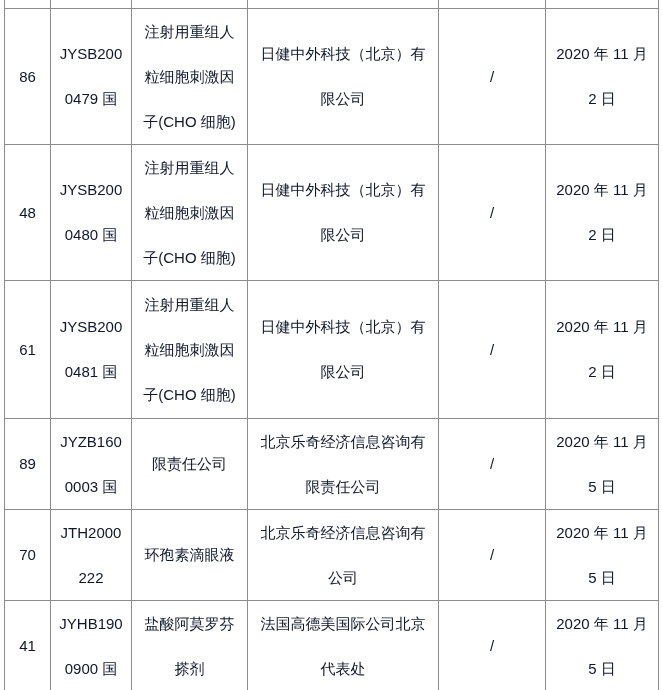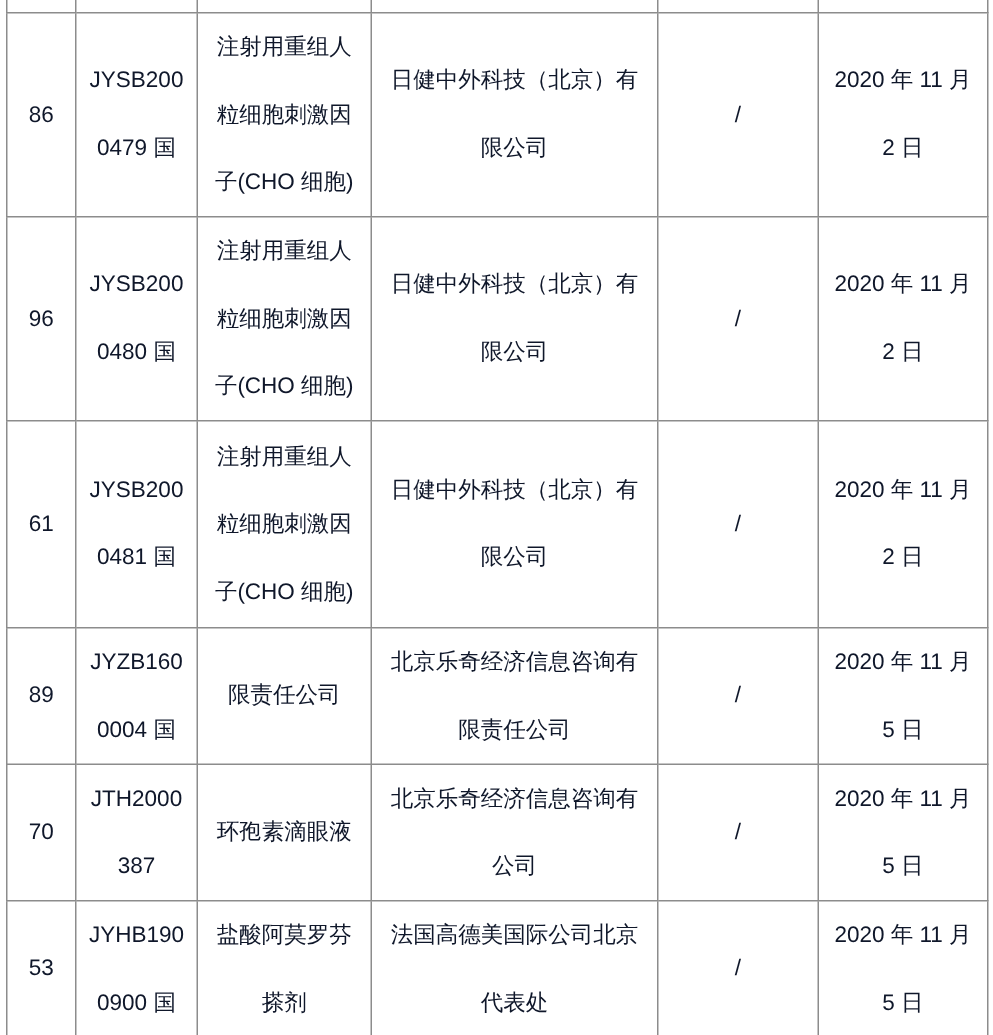--- a/index.html
+++ b/index.html
@@ -73,21 +73,21 @@
       <td>注射用重组人
 粒细胞刺激因
 子(CHO 细胞)</td>
       <td>日健中外科技（北京）有
 限公司</td>
       <td>/</td>
       <td>2020 年 11 月
 2 日</td>
     </tr>
     <tr class="row-87">
-      <td>96</td>
+      <td>48</td>
       <td>JYSB200
 0480 国</td>
       <td>注射用重组人
 粒细胞刺激因
 子(CHO 细胞)</td>
       <td>日健中外科技（北京）有
 限公司</td>
       <td>/</td>
       <td>2020 年 11 月
 2 日</td>
@@ -101,41 +101,41 @@
 子(CHO 细胞)</td>
       <td>日健中外科技（北京）有
 限公司</td>
       <td>/</td>
       <td>2020 年 11 月
 2 日</td>
     </tr>
     <tr class="row-89">
       <td>89</td>
       <td>JYZB160
-0004 国</td>
+0003 国</td>
       <td>限责任公司</td>
       <td>北京乐奇经济信息咨询有
 限责任公司</td>
       <td>/</td>
       <td>2020 年 11 月
 5 日</td>
     </tr>
     <tr class="row-90">
       <td>70</td>
       <td>JTH2000
-387</td>
+222</td>
       <td>环孢素滴眼液</td>
       <td>北京乐奇经济信息咨询有
 公司</td>
       <td>/</td>
       <td>2020 年 11 月
 5 日</td>
     </tr>
     <tr class="row-91">
-      <td>53</td>
+      <td>41</td>
       <td>JYHB190
 0900 国</td>
       <td>盐酸阿莫罗芬
 搽剂</td>
       <td>法国高德美国际公司北京
 代表处</td>
       <td>/</td>
       <td>2020 年 11 月
 5 日</td>
     </tr>

